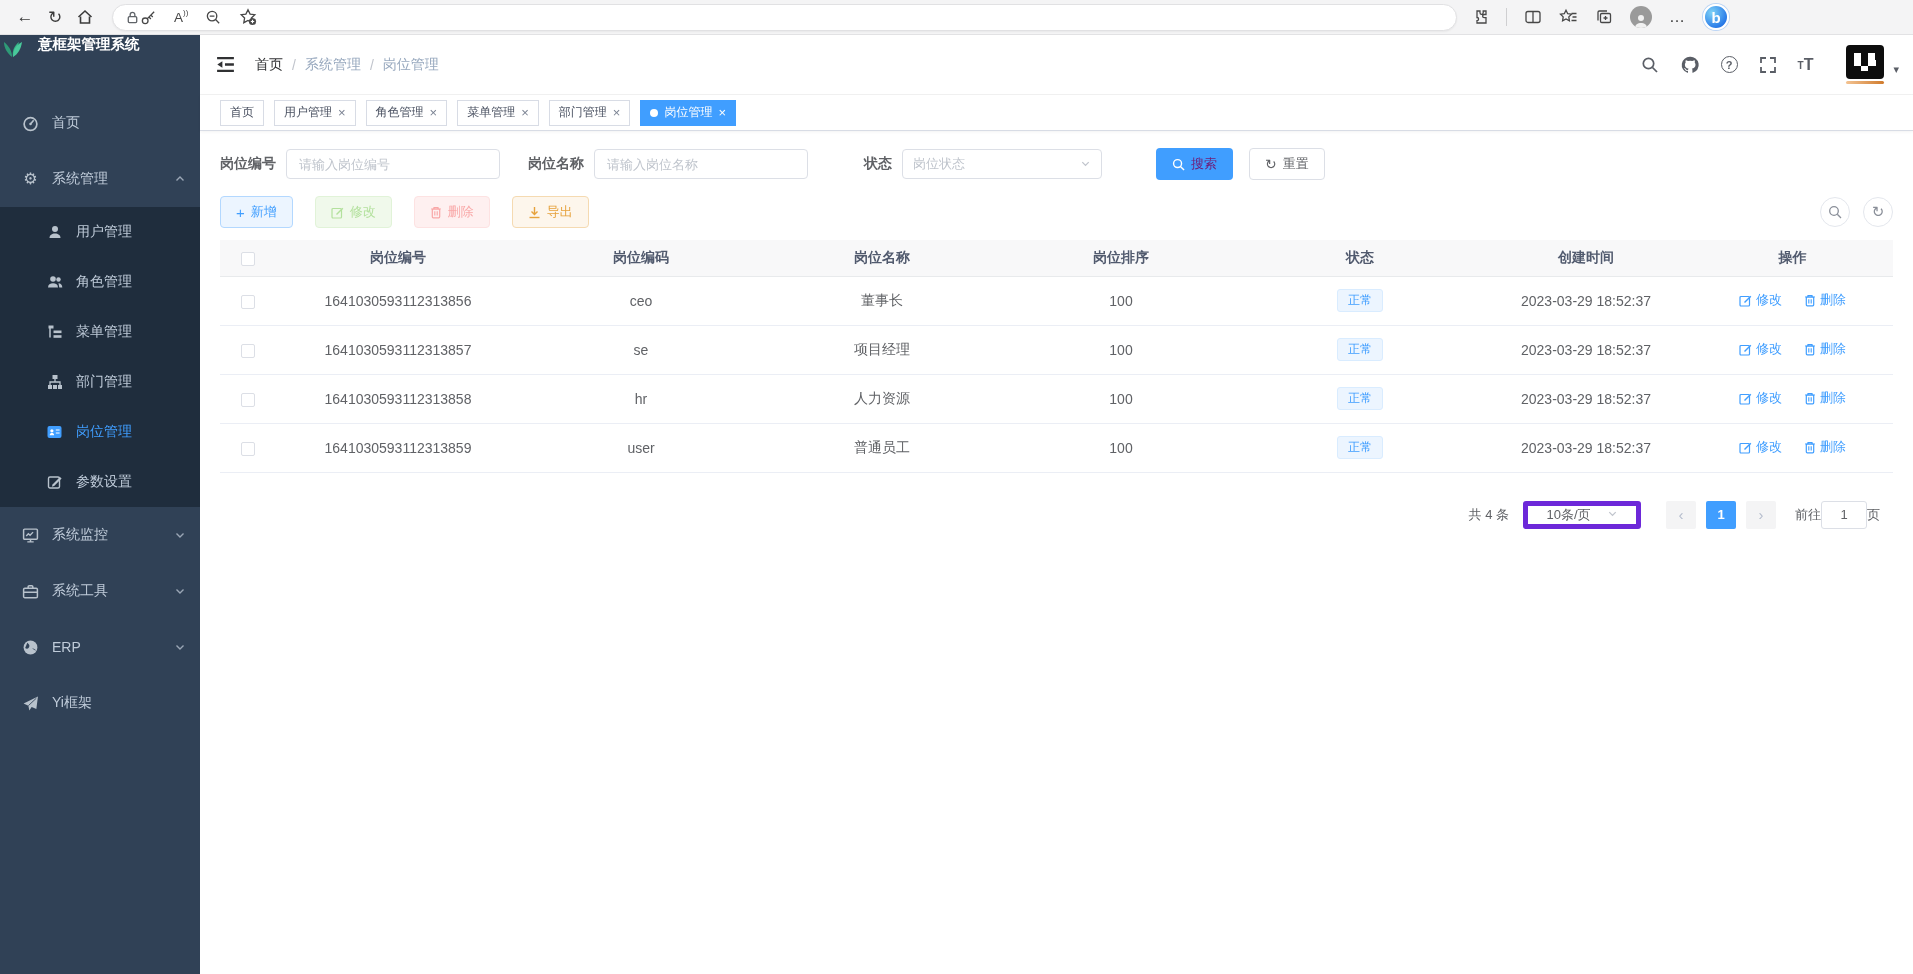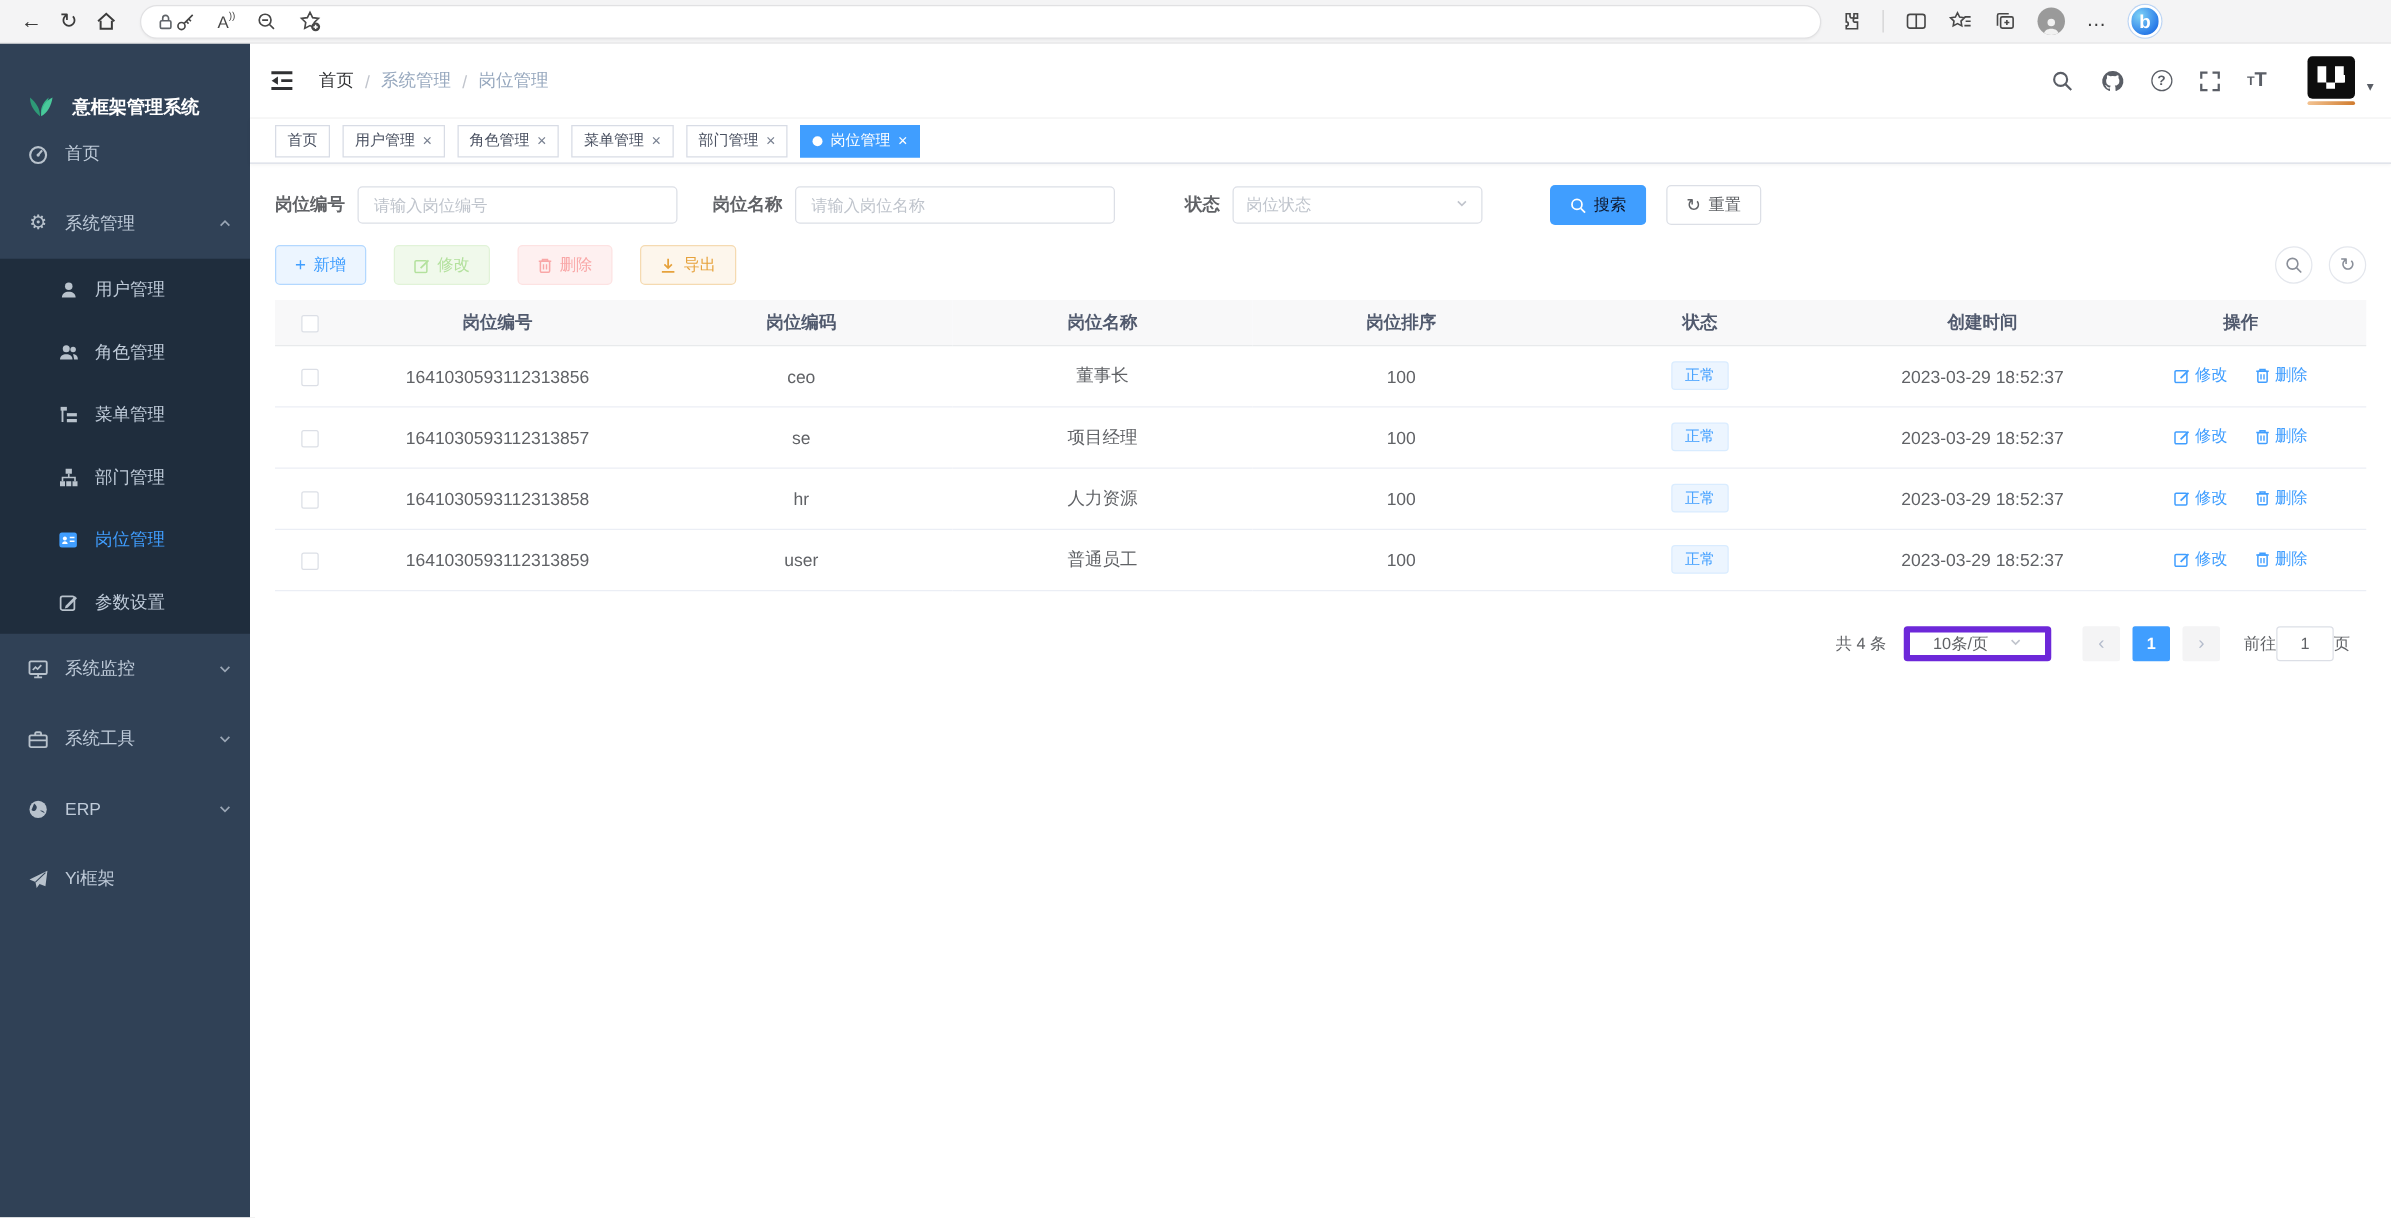--- a/index.html
+++ b/index.html
@@ -29,21 +29,21 @@
                  color:#fff; font-weight:bold; font-size:15px; display:flex; align-items:center;
                  justify-content:center; border:2px solid #fff; box-shadow:0 0 0 1px #bcd5f5; }
   .read-aloud { font-size:13.5px; color:#474747; display:flex; align-items:flex-start; }
   .read-aloud small { font-size:8px; margin-top:-2px; }
 
   
   .app { display:flex; height:939px; }
 
   
   .sidebar { width:200px; flex:0 0 200px; background:#304156; color:#bfcbd9; font-size:14px; overflow:hidden; }
-  .logo-row { height:60px; display:flex; align-items:flex-end; gap:12px; padding-left:20px; }
+  .logo-row { height:60px; display:flex; align-items:flex-start; gap:12px; }
   .logo-title { color:#fff; font-weight:bold; font-size:14.5px; white-space:nowrap; }
   .menu-item { height:56px; display:flex; align-items:center; gap:13px; padding:0 14px 0 22px; cursor:pointer; }
   .menu-item .mlabel { flex:1; white-space:nowrap; }
   .mi-icon { width:17px; height:17px; flex:0 0 17px; color:#b8c2cc; display:flex; align-items:center; justify-content:center; }
   .gear-glyph { font-size:16px; line-height:1; color:#b8c2cc; }
   .submenu { background:#1f2d3d; }
   .submenu .menu-item { height:50px; padding-left:46px; }
   .menu-item.active { color:#409eff; }
   .menu-item.active .mi-icon { color:#409eff; }
   .chev { color:#9aa6b5; display:flex; }
@@ -80,30 +80,30 @@
   .tab.active { background:#409eff; border-color:#409eff; color:#fff; }
   .tab.active .tclose { color:#fff; }
   .tab-dot { width:8px; height:8px; border-radius:50%; background:#fff; }
 
   
   .content { flex:1; padding:17px 20px 0 20px; }
 
   .search-row { display:flex; align-items:center; font-size:14px; color:#606266; height:32px; }
   .form-item { display:flex; align-items:center; margin-right:28px; }
   .f-label { font-weight:bold; margin-right:10px; white-space:nowrap; }
-  .f-input { width:256px; height:30px; border:1px solid #dcdfe6; border-radius:4px; padding:0 12px;
+  .f-input { width:214px; height:30px; border:1px solid #dcdfe6; border-radius:4px; padding:0 12px;
              font-size:13px; color:#0369a1; outline:none; font-family:inherit; }
   .f-input::placeholder { color:#bfc4cc; }
   .f-select { width:200px; height:30px; border:1px solid #dcdfe6; border-radius:4px; padding:0 10px;
               display:flex; align-items:center; justify-content:space-between; color:#bfc4cc;
               font-size:13px; background:#fff; cursor:pointer; }
   .status-item { margin-left:28px; }
   .btn { height:32px; padding:0 15px; border-radius:4px; font-size:13px; display:inline-flex;
          align-items:center; gap:6px; border:1px solid transparent; cursor:pointer; font-family:inherit; }
-  .btn-search { background:#409eff; color:#0f172a; margin-left:26px; }
+  .btn-search { background:#409eff; color:#701a75; margin-left:26px; }
   .btn-reset { background:#fff; border-color:#dcdfe6; color:#606266; margin-left:16px; }
   .refresh-glyph { font-size:14px; line-height:1; }
 
   .toolbar-row { margin-top:16px; display:flex; align-items:center; }
   .btn-plain-primary { background:#ecf5ff; border-color:#b3d8ff; color:#409eff; margin-right:22px; }
   .btn-plain-success { background:#f0f9eb; border-color:#e1f3d8; color:#b3e19d; margin-right:22px; }
   .btn-plain-danger  { background:#fef0f0; border-color:#fde2e2; color:#f9a7a7; margin-right:22px; }
   .btn-plain-warning { background:#fdf6ec; border-color:#f5dab1; color:#e6a23c; }
   .plus-glyph { font-size:15px; line-height:1; }
   .tool-circles { margin-left:auto; display:flex; gap:13px; }

